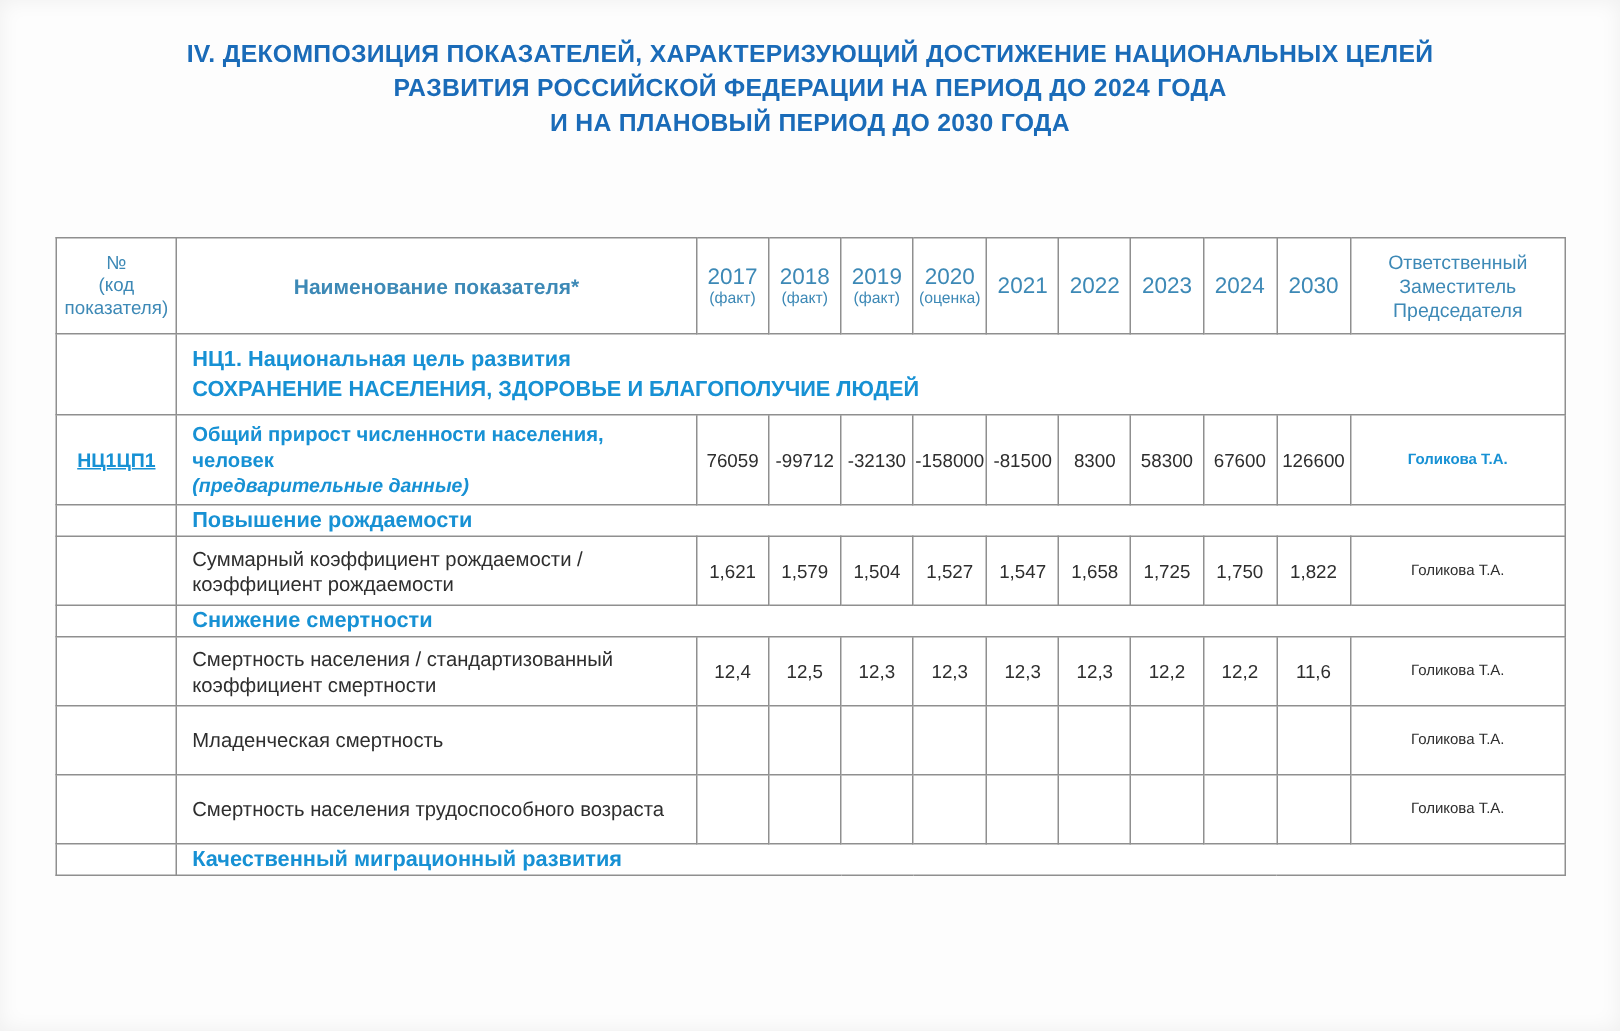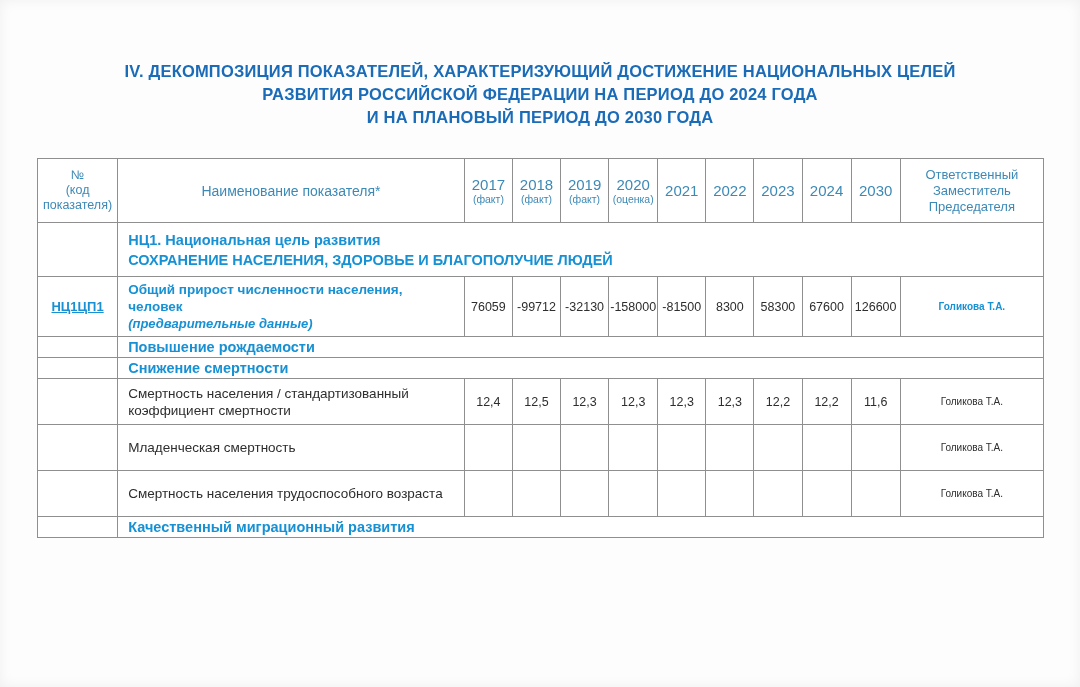--- a/index.html
+++ b/index.html
@@ -16,21 +16,21 @@
   .page{
     position:relative;
     width:1080px;height:687px;
     background:var(--page-bg);
     overflow:hidden;
     margin:0 auto;
     box-shadow:inset 0 0 14px rgba(0,0,0,0.06);
   }
   
   .doc-title{
-    padding-top:60px;
+    padding-top:25px;
     text-align:center;
     color:var(--title-blue);
     font-weight:bold;
     font-size:16.5px;
     line-height:23px;
     letter-spacing:0.2px;
   }
   
   .table-wrap{position:absolute;left:37px;top:158px;}
   table{
@@ -45,21 +45,21 @@
     overflow:hidden;
   }
   thead th{
     height:64px;
     color:var(--header-teal);
     font-weight:normal;
     text-align:center;
     background:#fff;
   }
   th.code-h{font-size:12.5px;line-height:15px;white-space:pre-line;}
-  th.name-h{font-size:14px;}
+  th.name-h{font-size:14px;font-weight:bold;}
   th.year-h .y-label{font-size:15px;line-height:17px;}
   th.year-h .y-sub{font-size:10.5px;line-height:12px;}
   th.resp-h{font-size:13px;line-height:16px;white-space:pre-line;}
   
   tr.indicator-row td{height:46px;}
   tr.indicator-row.first td{height:47px;}
   tr.section-row td{height:19px;}
   tr.section-row.tall td{height:54px;}
   td.code-cell{text-align:center;font-size:13px;color:var(--text-dark);text-decoration:underline;}
   td.code-cell.emph{color:var(--section-blue);font-weight:bold;}
@@ -178,20 +178,36 @@
             <td class="value-cell">67600</td>
             <td class="value-cell">126600</td>
             <td class="resp-cell emph">Голикова Т.А.</td>
           </tr>
           <tr class="section-row">
             <td class="code-cell"></td>
             <td class="section-cell" colspan="11">
               <div class="section-line">Повышение рождаемости</div>
             </td>
           </tr>
+          <tr class="indicator-row">
+            <td class="code-cell"></td>
+            <td class="name-cell">
+              <div class="ind-name">Суммарный коэффициент рождаемости / коэффициент рождаемости</div>
+            </td>
+            <td class="value-cell">1,621</td>
+            <td class="value-cell">1,579</td>
+            <td class="value-cell">1,504</td>
+            <td class="value-cell">1,527</td>
+            <td class="value-cell">1,547</td>
+            <td class="value-cell">1,658</td>
+            <td class="value-cell">1,725</td>
+            <td class="value-cell">1,750</td>
+            <td class="value-cell">1,822</td>
+            <td class="resp-cell">Голикова Т.А.</td>
+          </tr>
           <tr class="section-row">
             <td class="code-cell"></td>
             <td class="section-cell" colspan="11">
               <div class="section-line">Снижение смертности</div>
             </td>
           </tr>
           <tr class="indicator-row">
             <td class="code-cell"></td>
             <td class="name-cell">
               <div class="ind-name">Смертность населения / стандартизованный коэффициент смертности</div>

